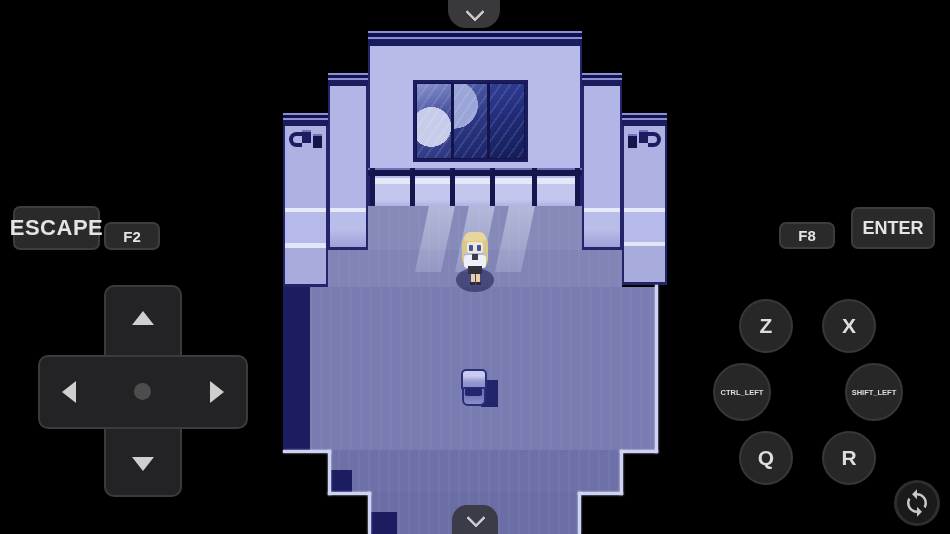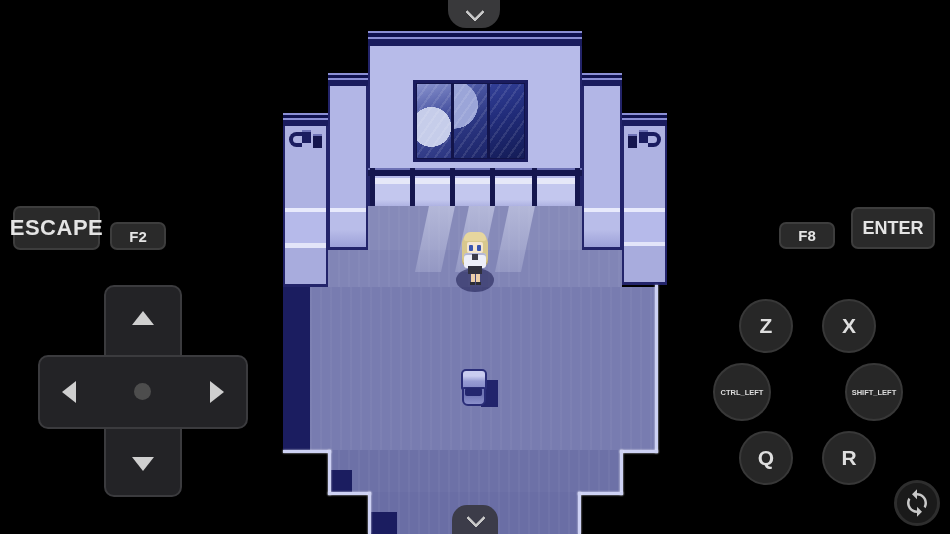--- a/index.html
+++ b/index.html
@@ -79,21 +79,21 @@
               background:linear-gradient(180deg,#6f74b4 0 40%,#8a8fcb);}
   .chair-slot{left:4px;top:19px;width:17px;height:8px;background:#23266e;border-radius:2px;}
 
   
   .btn-rect{background:#2a2a2a;border:2px solid #3d3d3d;border-radius:7px;color:#e4e4e4;
             display:flex;align-items:center;justify-content:center;font-weight:bold;box-sizing:border-box;cursor:pointer;}
   .btn-circle{background:#272727;border:2px solid #383838;border-radius:50%;color:#dedede;
             display:flex;align-items:center;justify-content:center;font-weight:bold;box-sizing:border-box;cursor:pointer;}
 
   #enter-btn{left:13px;top:206px;width:87px;height:44px;font-size:22px;letter-spacing:.5px;}
-  #f2-btn{left:110px;top:222px;width:56px;height:28px;font-size:15px;}
+  #f2-btn{left:104px;top:222px;width:56px;height:28px;font-size:15px;}
   #f8-btn{left:779px;top:222px;width:56px;height:27px;font-size:15px;}
   #escape-btn{left:851px;top:207px;width:84px;height:42px;font-size:18px;}
 
   #z-btn{left:739px;top:299px;width:54px;height:54px;font-size:21px;}
   #x-btn{left:822px;top:299px;width:54px;height:54px;font-size:21px;}
   #ctrl-btn{left:713px;top:363px;width:58px;height:58px;font-size:7.5px;letter-spacing:0;}
   #shift-btn{left:845px;top:363px;width:58px;height:58px;font-size:7.5px;}
   #q-btn{left:739px;top:431px;width:54px;height:54px;font-size:21px;}
   #r-btn{left:822px;top:431px;width:54px;height:54px;font-size:21px;}
 

